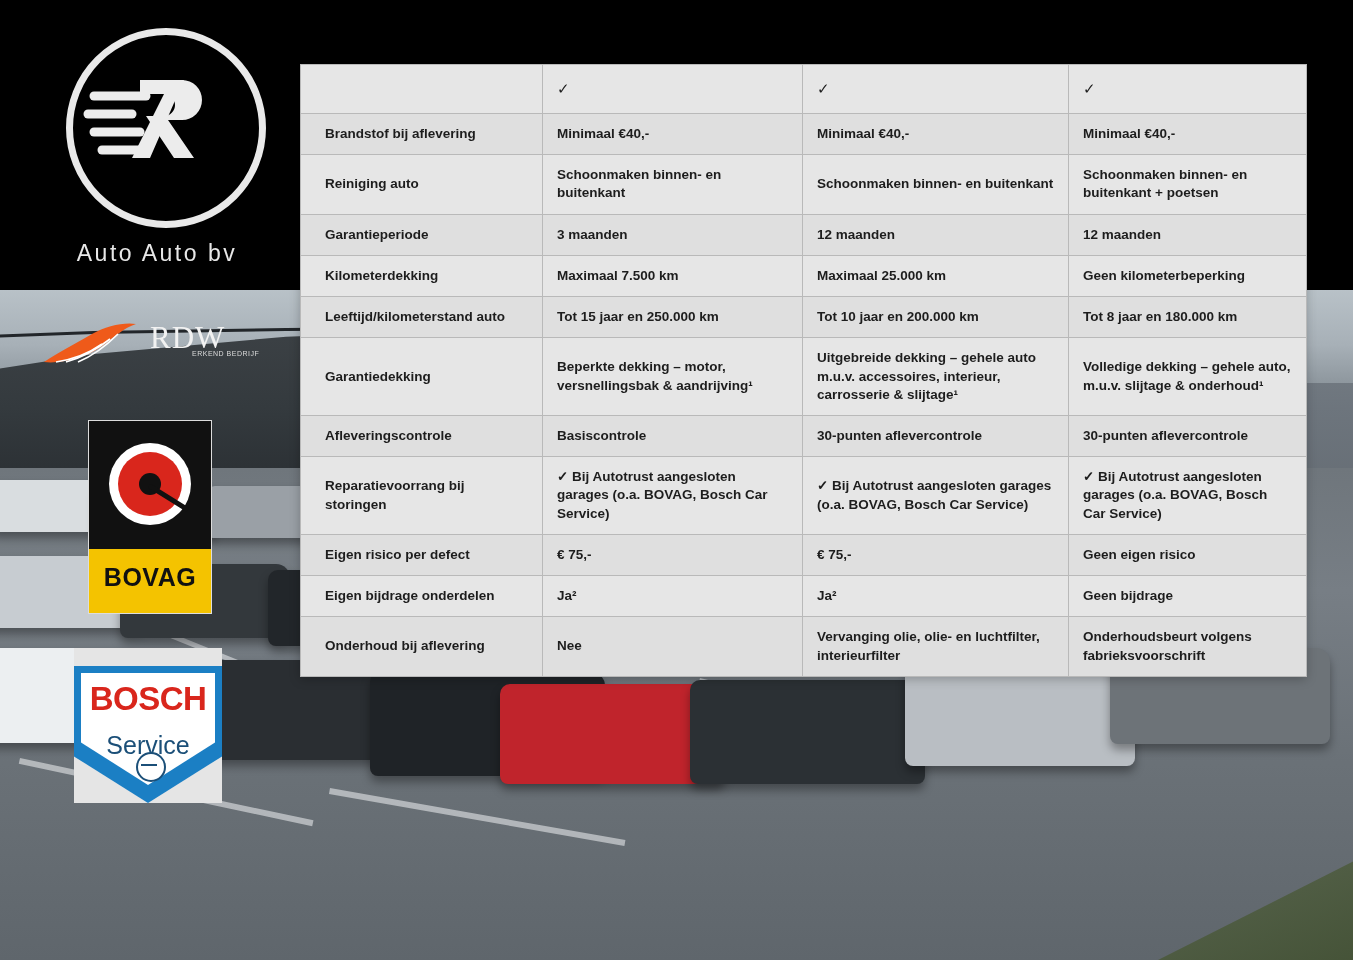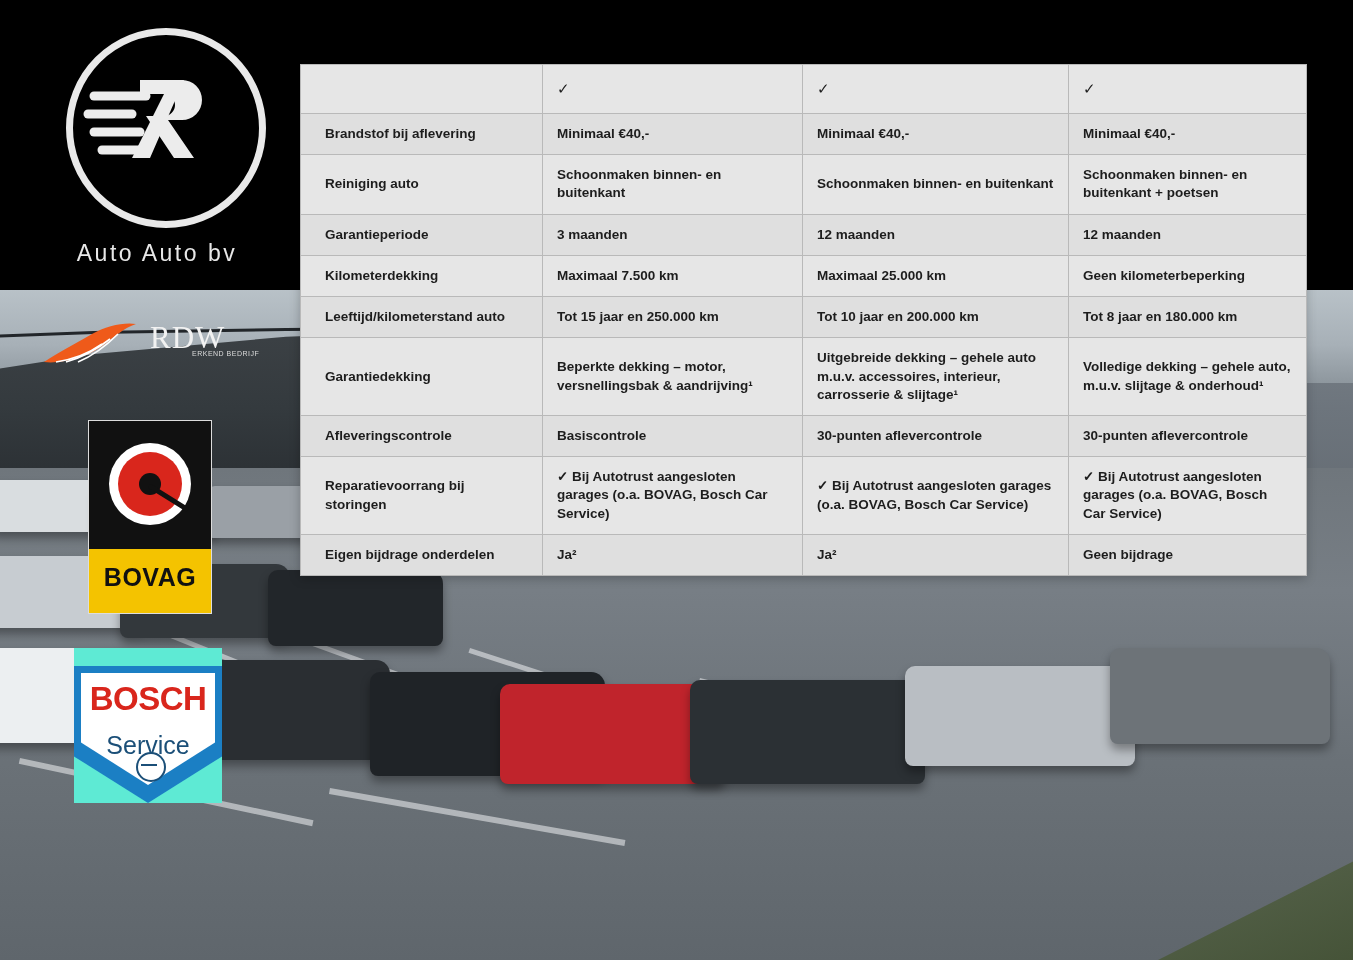--- a/index.html
+++ b/index.html
@@ -144,21 +144,21 @@
     background: #f4c300;
   }
   .bovag-word {
     position: absolute; left: 0; top: 142px; width: 122px;
     text-align: center; color: #111;
     font-weight: bold; font-size: 25px; letter-spacing: .5px;
   }
 
   .bosch {
     position: absolute; left: 74px; top: 648px; width: 148px; height: 155px;
-    background: #5eead4;
+    background: #e5e5e5;
   }
   .bosch-blue {
     position: absolute; left: 0; top: 18px; width: 148px; height: 137px;
     background: #1b7fc4;
     clip-path: polygon(0 0, 100% 0, 100% 66%, 50% 100%, 0 66%);
   }
   .bosch-white-in {
     position: absolute; left: 7px; top: 25px; width: 134px; height: 112px;
     background: #fff;
     clip-path: polygon(0 0, 100% 0, 100% 62%, 50% 100%, 0 62%);
@@ -370,20 +370,32 @@
         <td class="value">30-punten aflevercontrole</td>
         <td class="value">30-punten aflevercontrole</td>
       </tr>
       <tr>
         <td class="label">Reparatievoorrang bij storingen</td>
         <td class="value">✓ Bij Autotrust aangesloten garages (o.a. BOVAG, Bosch Car Service)</td>
         <td class="value">✓ Bij Autotrust aangesloten garages (o.a. BOVAG, Bosch Car Service)</td>
         <td class="value">✓ Bij Autotrust aangesloten garages (o.a. BOVAG, Bosch Car Service)</td>
       </tr>
       <tr>
+        <td class="label">Eigen risico per defect</td>
+        <td class="value">€ 75,-</td>
+        <td class="value">€ 75,-</td>
+        <td class="value">Geen eigen risico</td>
+      </tr>
+      <tr>
         <td class="label">Eigen bijdrage onderdelen</td>
         <td class="value">Ja²</td>
         <td class="value">Ja²</td>
         <td class="value">Geen bijdrage</td>
       </tr>
+      <tr>
+        <td class="label">Onderhoud bij aflevering</td>
+        <td class="value">Nee</td>
+        <td class="value">Vervanging olie, olie- en luchtfilter, interieurfilter</td>
+        <td class="value">Onderhoudsbeurt volgens fabrieksvoorschrift</td>
+      </tr>
     </tbody>
   </table>
 </div>
 
 </body></html>

